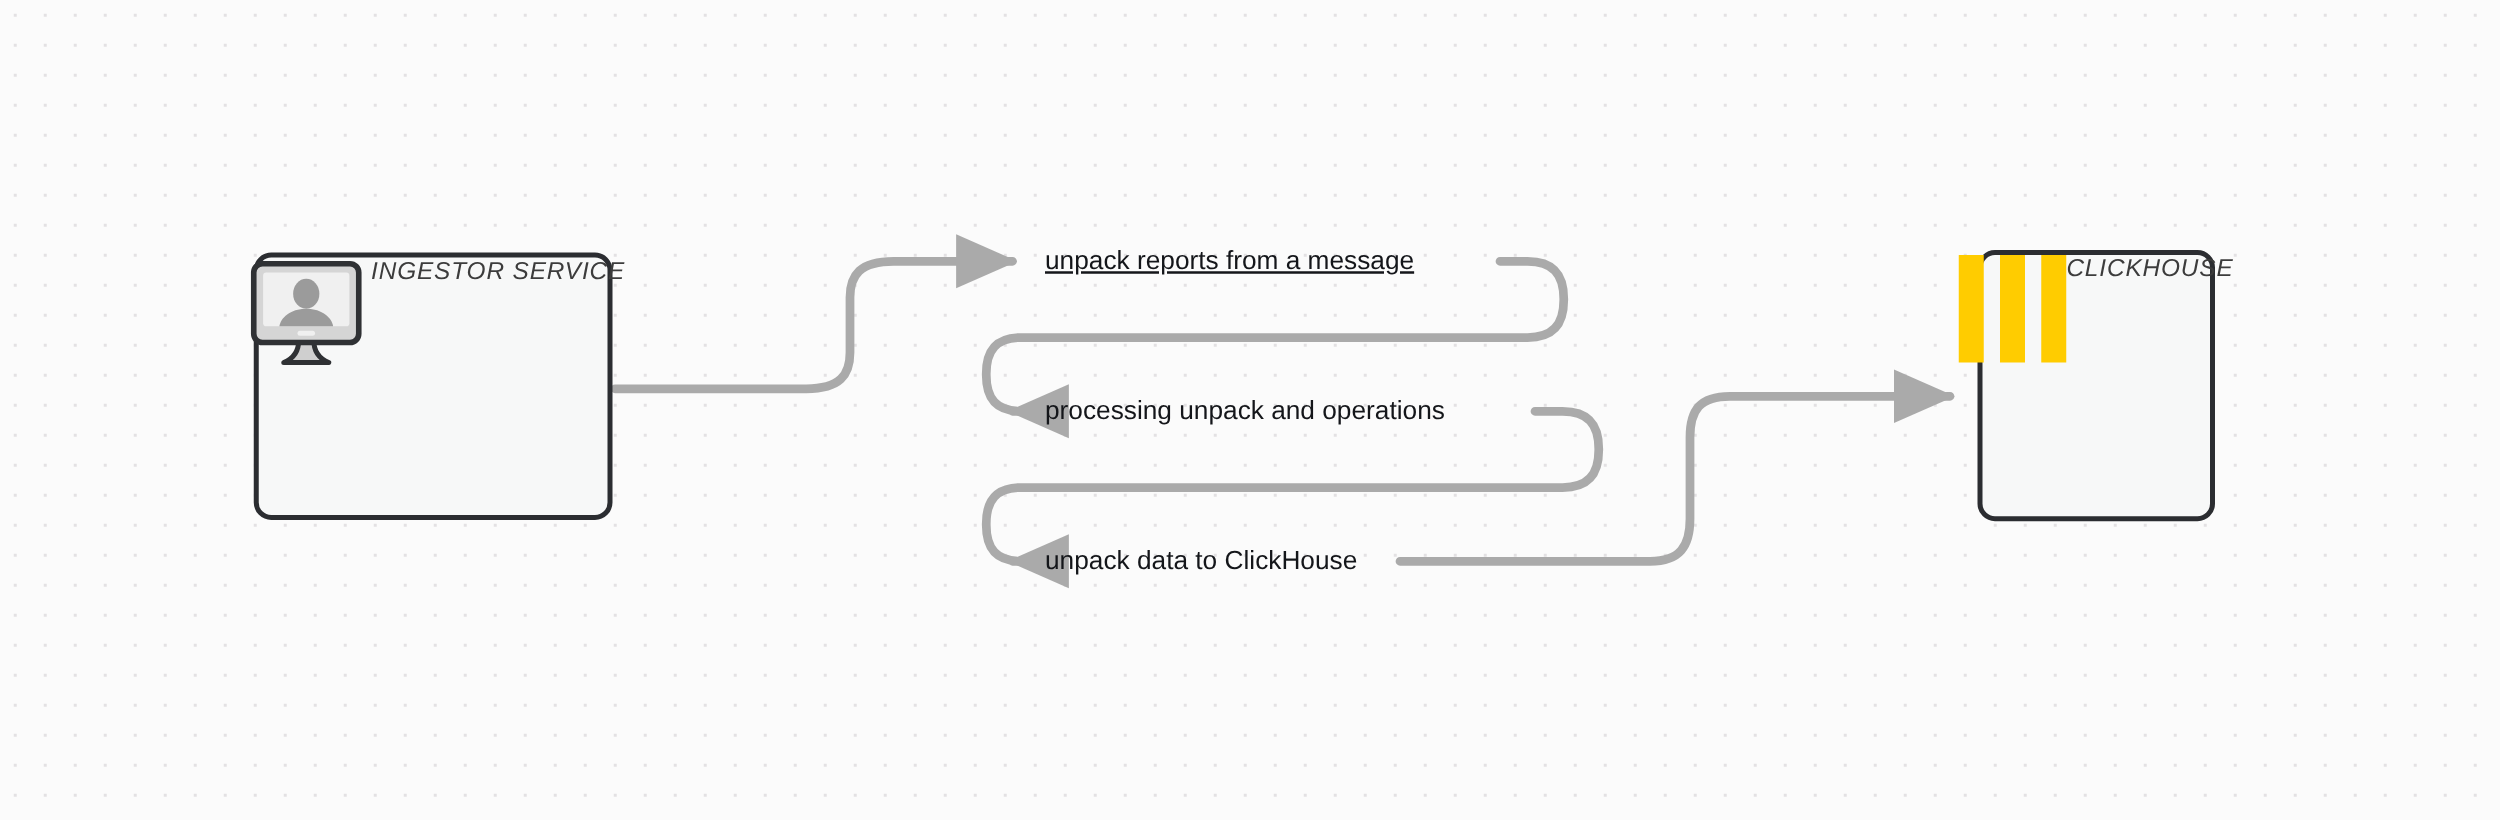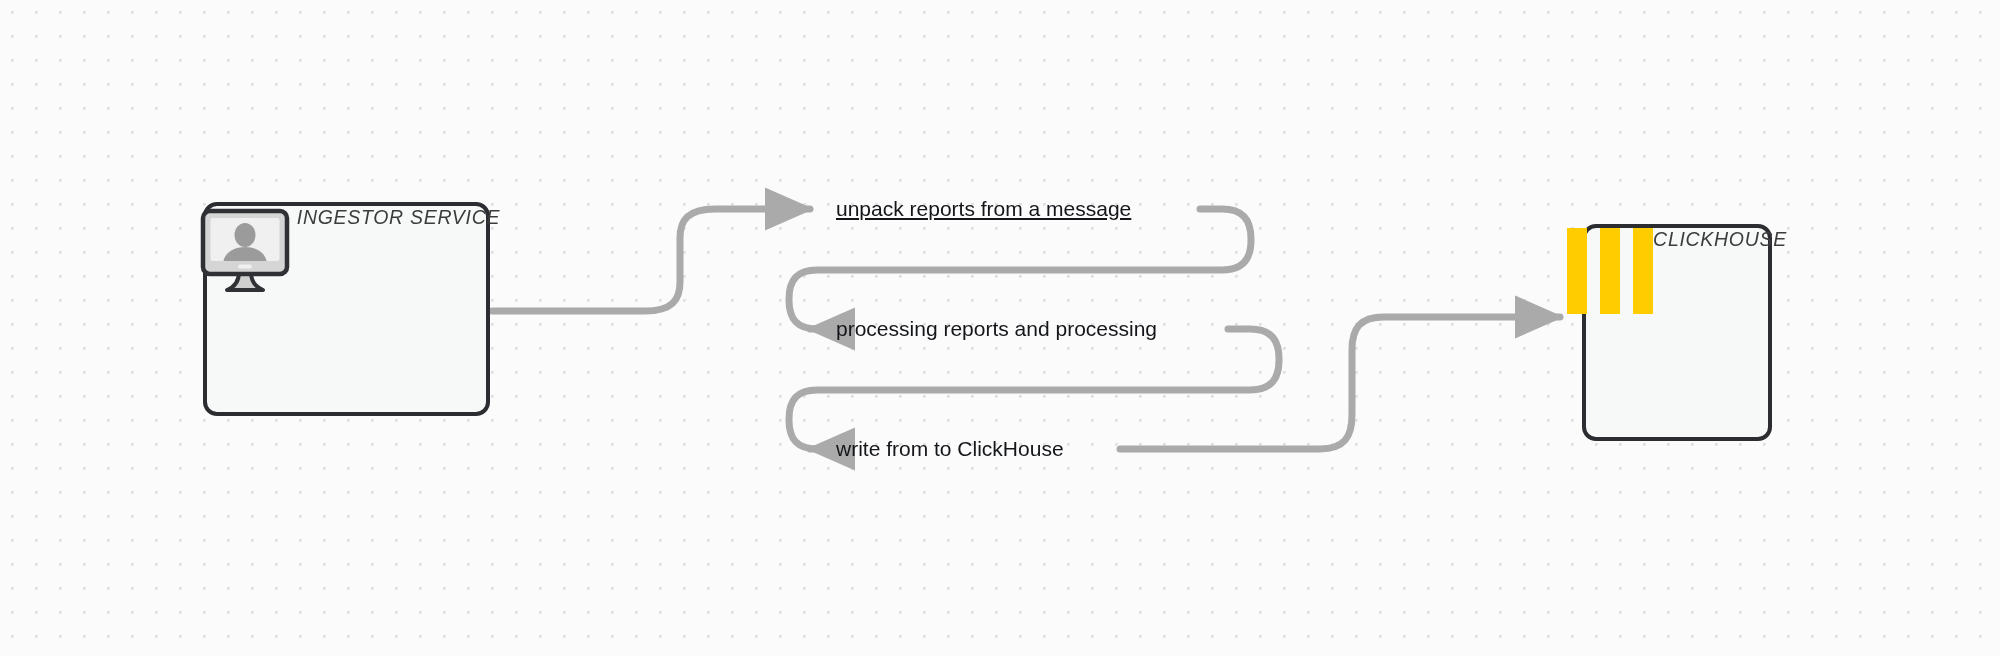--- a/index.html
+++ b/index.html
@@ -42,21 +42,21 @@
     font-style: italic;
   }
   #node-ingestor {
     left: 203px;
     top: 202px;
     width: 287px;
     height: 214px;
   }
   #node-clickhouse {
     left: 1582px;
-    top: 224px;
+    top: 200px;
     width: 190px;
     height: 217px;
   }
   .node-label {
     font-size: 19.5px;
     letter-spacing: 0.7px;
     color: #3c3c3c;
     text-align: center;
     white-space: nowrap;
   }
@@ -164,17 +164,17 @@
     <div id="clickhouse-icon">
       <span class="ch-bar"></span>
       <span class="ch-bar"></span>
       <span class="ch-bar"></span>
     </div>
     <div class="node-label" id="clickhouse-label">CLICKHOUSE</div>
   </div>
 
   <div class="edge-label" id="label-step-0">unpack reports from a message</div>
 
-  <div class="edge-label" id="label-step-1">processing reports and processing</div>
+  <div class="edge-label" id="label-step-1">processing unpack and operations</div>
 
-  <div class="edge-label" id="label-step-2">write from to ClickHouse</div>
+  <div class="edge-label" id="label-step-2">unpack data to ClickHouse</div>
 
 </div>
 
 </body></html>

